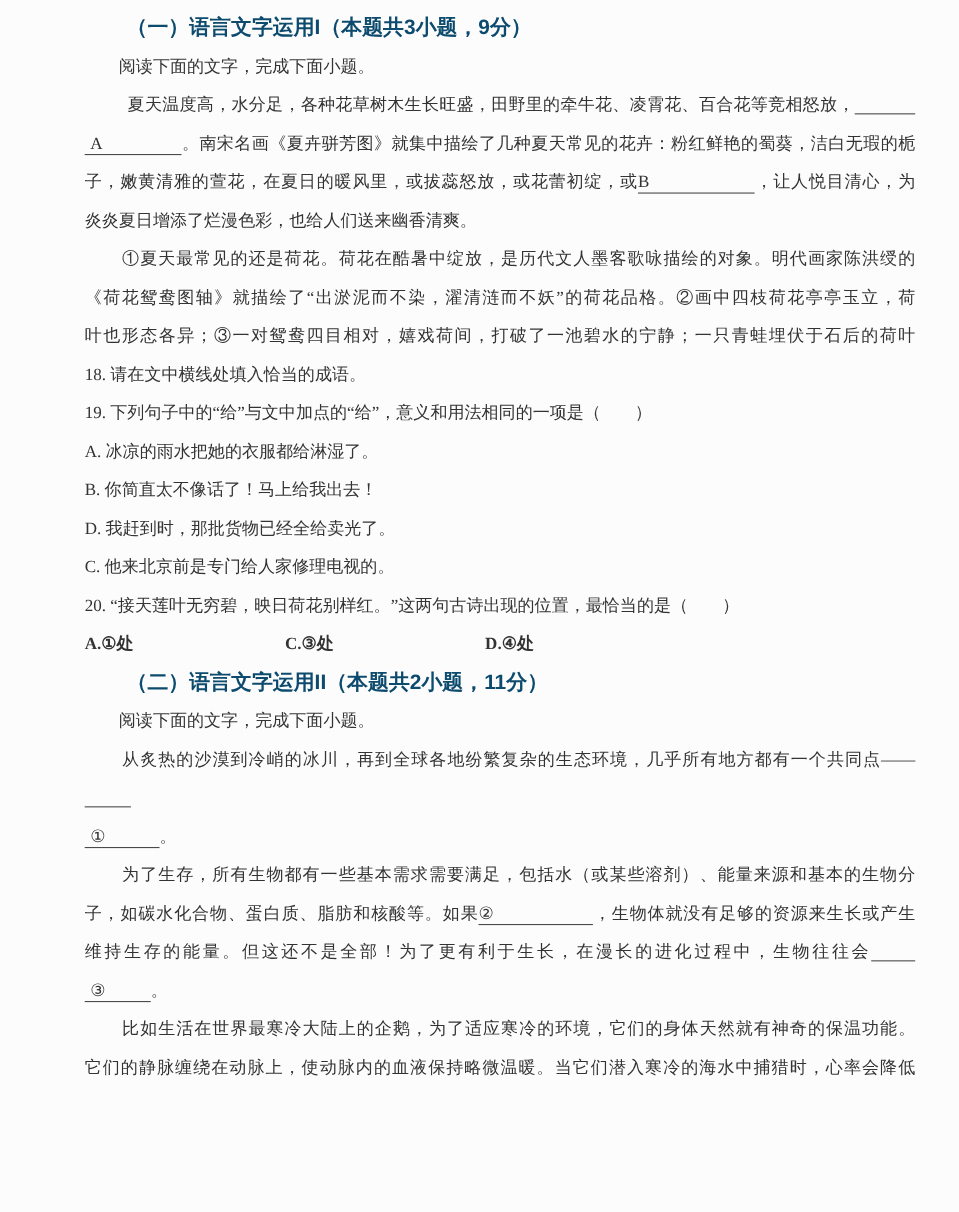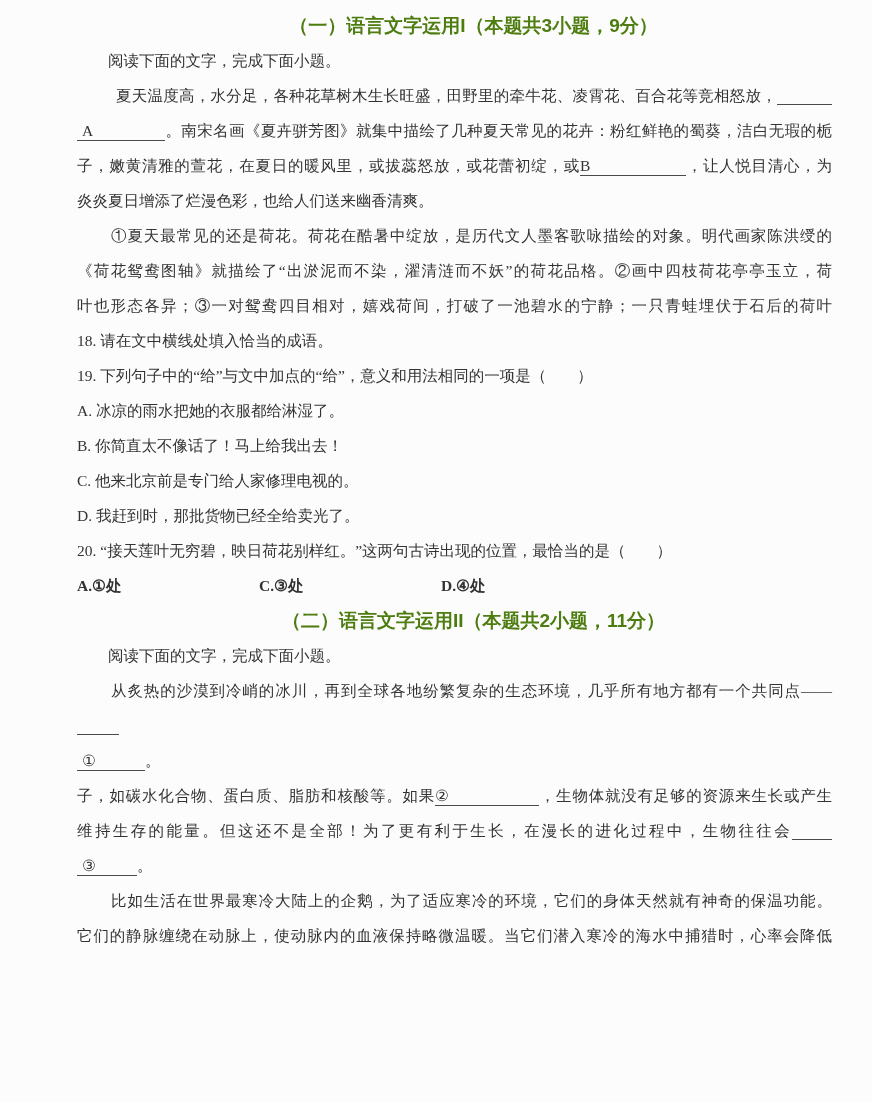--- a/index.html
+++ b/index.html
@@ -29,22 +29,21 @@
     min-height: 35px;
   }
   .line.justify {
     text-align: justify;
     text-align-last: justify;
   }
   .line.heading {
     font-family: "Liberation Sans", "DejaVu Sans", sans-serif;
     font-weight: 700;
     font-size: 19px;
-    color: #4d7c0f;
-    text-align: center;
+    color: #0c4a6e;
   }
   .blank {
     display: inline-block;
     box-sizing: border-box;
     height: 21px;
     line-height: 21px;
     border-bottom: 1px solid #4a4a4a;
     text-align: center;
     vertical-align: baseline;
   }
@@ -79,32 +78,33 @@
       <div class="line text justify"><span class="blank left" style="width: 88px;">A</span><span>。南宋名画《夏卉骈芳图》就集中描绘了几种夏天常见的花卉：粉红鲜艳的蜀葵，洁白无瑕的栀</span></div>
       <div class="line text justify"><span>子，嫩黄清雅的萱花，在夏日的暖风里，或拔蕊怒放，或花蕾初绽，或</span><span class="blank" style="width: 106px;">B</span><span>，让人悦目清心，为</span></div>
       <div class="line text"><span>炎炎夏日增添了烂漫色彩，也给人们送来幽香清爽。</span></div>
       <div class="line text justify" style="padding-left: 34px;"><span>①夏天最常见的还是荷花。荷花在酷暑中绽放，是历代文人墨客歌咏描绘的对象。明代画家陈洪绶的</span></div>
       <div class="line text justify"><span>《荷花鸳鸯图轴》就描绘了“出淤泥而不染，濯清涟而不妖”的荷花品格。②画中四枝荷花亭亭玉立，荷</span></div>
       <div class="line text justify"><span>叶也形态各异；③一对鸳鸯四目相对，嬉戏荷间，打破了一池碧水的宁静；一只青蛙埋伏于石后的荷叶</span></div>
       <div class="line text"><span>18. 请在文中横线处填入恰当的成语。</span></div>
       <div class="line text"><span>19. 下列句子中的“给”与文中加点的“给”，意义和用法相同的一项是（　　）</span></div>
       <div class="line text"><span>A. 冰凉的雨水把她的衣服都给淋湿了。</span></div>
       <div class="line text"><span>B. 你简直太不像话了！马上给我出去！</span></div>
+      <div class="line text"><span>D. 我赶到时，那批货物已经全给卖光了。</span></div>
       <div class="line text"><span>C. 他来北京前是专门给人家修理电视的。</span></div>
-      <div class="line text"><span>D. 我赶到时，那批货物已经全给卖光了。</span></div>
       <div class="line text"><span>20. “接天莲叶无穷碧，映日荷花别样红。”这两句古诗出现的位置，最恰当的是（　　）</span></div>
       <div class="line options">
         <span class="opt">A.①处</span>
         <span class="opt">C.③处</span>
         <span class="opt">D.④处</span>
       </div>
       <div class="line heading" style="padding-left: 38px;"><span>（二）语言文字运用II（本题共2小题，11分）</span></div>
       <div class="line text" style="padding-left: 31px;"><span>阅读下面的文字，完成下面小题。</span></div>
       <div class="line text justify" style="padding-left: 34px;"><span>从炙热的沙漠到冷峭的冰川，再到全球各地纷繁复杂的生态环境，几乎所有地方都有一个共同点——</span></div>
       <div class="line text justify"><span class="blank empty" style="width: 42px;"></span></div>
       <div class="line text"><span class="blank left" style="width: 68px;">①</span><span>。</span></div>
+      <div class="line text justify" style="padding-left: 34px;"><span>为了生存，所有生物都有一些基本需求需要满足，包括水（或某些溶剂）、能量来源和基本的生物分</span></div>
       <div class="line text justify"><span>子，如碳水化合物、蛋白质、脂肪和核酸等。如果</span><span class="blank" style="width: 104px;">②</span><span>，生物体就没有足够的资源来生长或产生</span></div>
       <div class="line text justify"><span>维持生存的能量。但这还不是全部！为了更有利于生长，在漫长的进化过程中，生物往往会</span><span class="blank empty" style="width: 40px;"></span></div>
       <div class="line text"><span class="blank left" style="width: 60px;">③</span><span>。</span></div>
       <div class="line text justify" style="padding-left: 34px;"><span>比如生活在世界最寒冷大陆上的企鹅，为了适应寒冷的环境，它们的身体天然就有神奇的保温功能。</span></div>
       <div class="line text justify"><span>它们的静脉缠绕在动脉上，使动脉内的血液保持略微温暖。当它们潜入寒冷的海水中捕猎时，心率会降低</span></div>
     </div>
 </div>
 
 </body></html>

